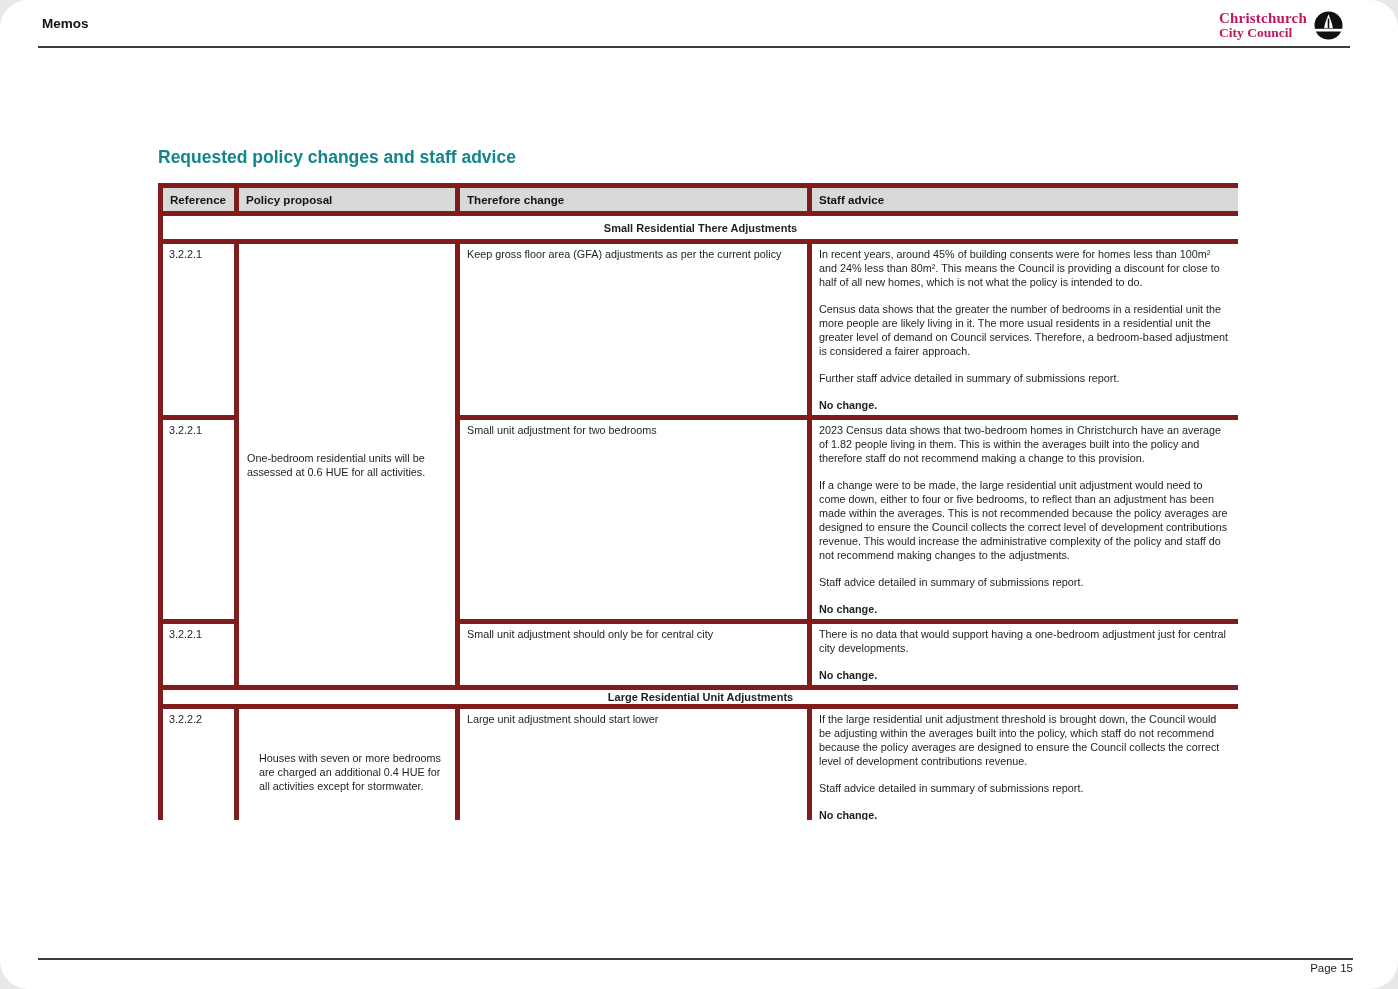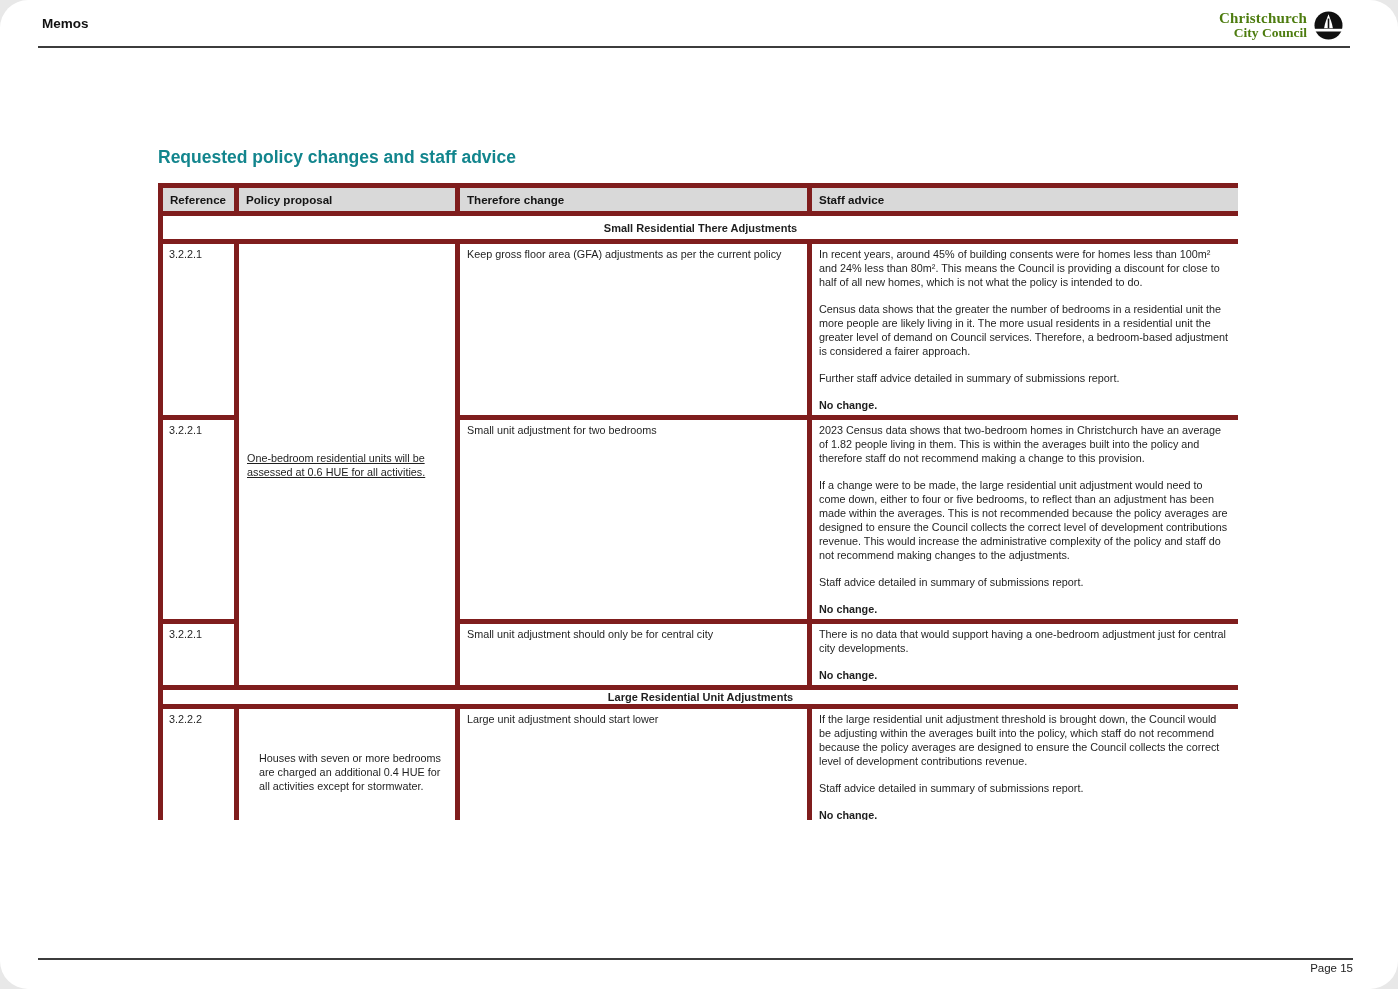--- a/index.html
+++ b/index.html
@@ -5,21 +5,21 @@
   * { margin:0; padding:0; box-sizing:border-box; }
   html,body { background:#e8e8e8; }
   .page {
     position:relative; width:1398px; height:989px; background:#ffffff;
     font-family:"Liberation Sans","DejaVu Sans",sans-serif; color:#1f1f1f;
     overflow:hidden; margin:0 auto;border-radius:28px;
   }
   
   .memos-title { position:absolute; left:42px; top:16px; font-size:13.5px; font-weight:700; color:#111; }
   .logo-block { position:absolute; top:11px; right:55px; display:flex; align-items:center; gap:7px; }
-  .logo-text { text-align:right; font-family:"Liberation Serif","DejaVu Serif",serif; font-weight:700; color:#4d7c0f; }
+  .logo-text { text-align:left; font-family:"Liberation Serif","DejaVu Serif",serif; font-weight:700; color:#be185d; }
   .logo-line1 { font-size:15px; line-height:15px; letter-spacing:.2px; }
   .logo-line2 { font-size:13.5px; line-height:14px; }
   .logo-mark svg { display:block; }
   .header-rule { position:absolute; left:38px; top:46px; width:1312px; height:2px; background:#3c3c3c; }
   
   .footer-rule { position:absolute; left:38px; top:958px; width:1315px; height:2px; background:#3c3c3c; }
   .page-number { position:absolute; top:962px; right:45px; font-size:11.5px; color:#222; }
   
   main { position:absolute; left:158px; top:146px; width:1080px; }
   h1.doc-title { font-size:17.5px; line-height:22px; font-weight:700; color:#12858d; margin:0 0 15px 0; }
@@ -41,21 +41,21 @@
   tr.h-band  { height:28px; }
   tr.h-band2 { height:17px; }
   tr.r1 { height:172px; }
   tr.r2 { height:201px; }
   tr.r3 { height:62px; }
   tr.r4 { height:172px; }
   td.band-cell { text-align:center; vertical-align:middle; font-weight:700; font-size:11px; background:#fff; }
   td.ref-cell    { padding:3px 6px; }
   td.change-cell { padding:3px 7px; }
   td.advice-cell { padding:3px 8px 3px 7px; }
-  td.policy-cell { padding:3px 8px; vertical-align:middle;text-decoration:underline; }
+  td.policy-cell { padding:3px 8px; vertical-align:middle; }
   td.policy-cell-top { padding:42px 8px 3px 20px; vertical-align:top; }
   .para { margin-bottom:13px; }
   .para:last-child { margin-bottom:0; }
   .para.bold { font-weight:700; }
 </style>
 </head>
 <body>
 
 <div class="page">
 

